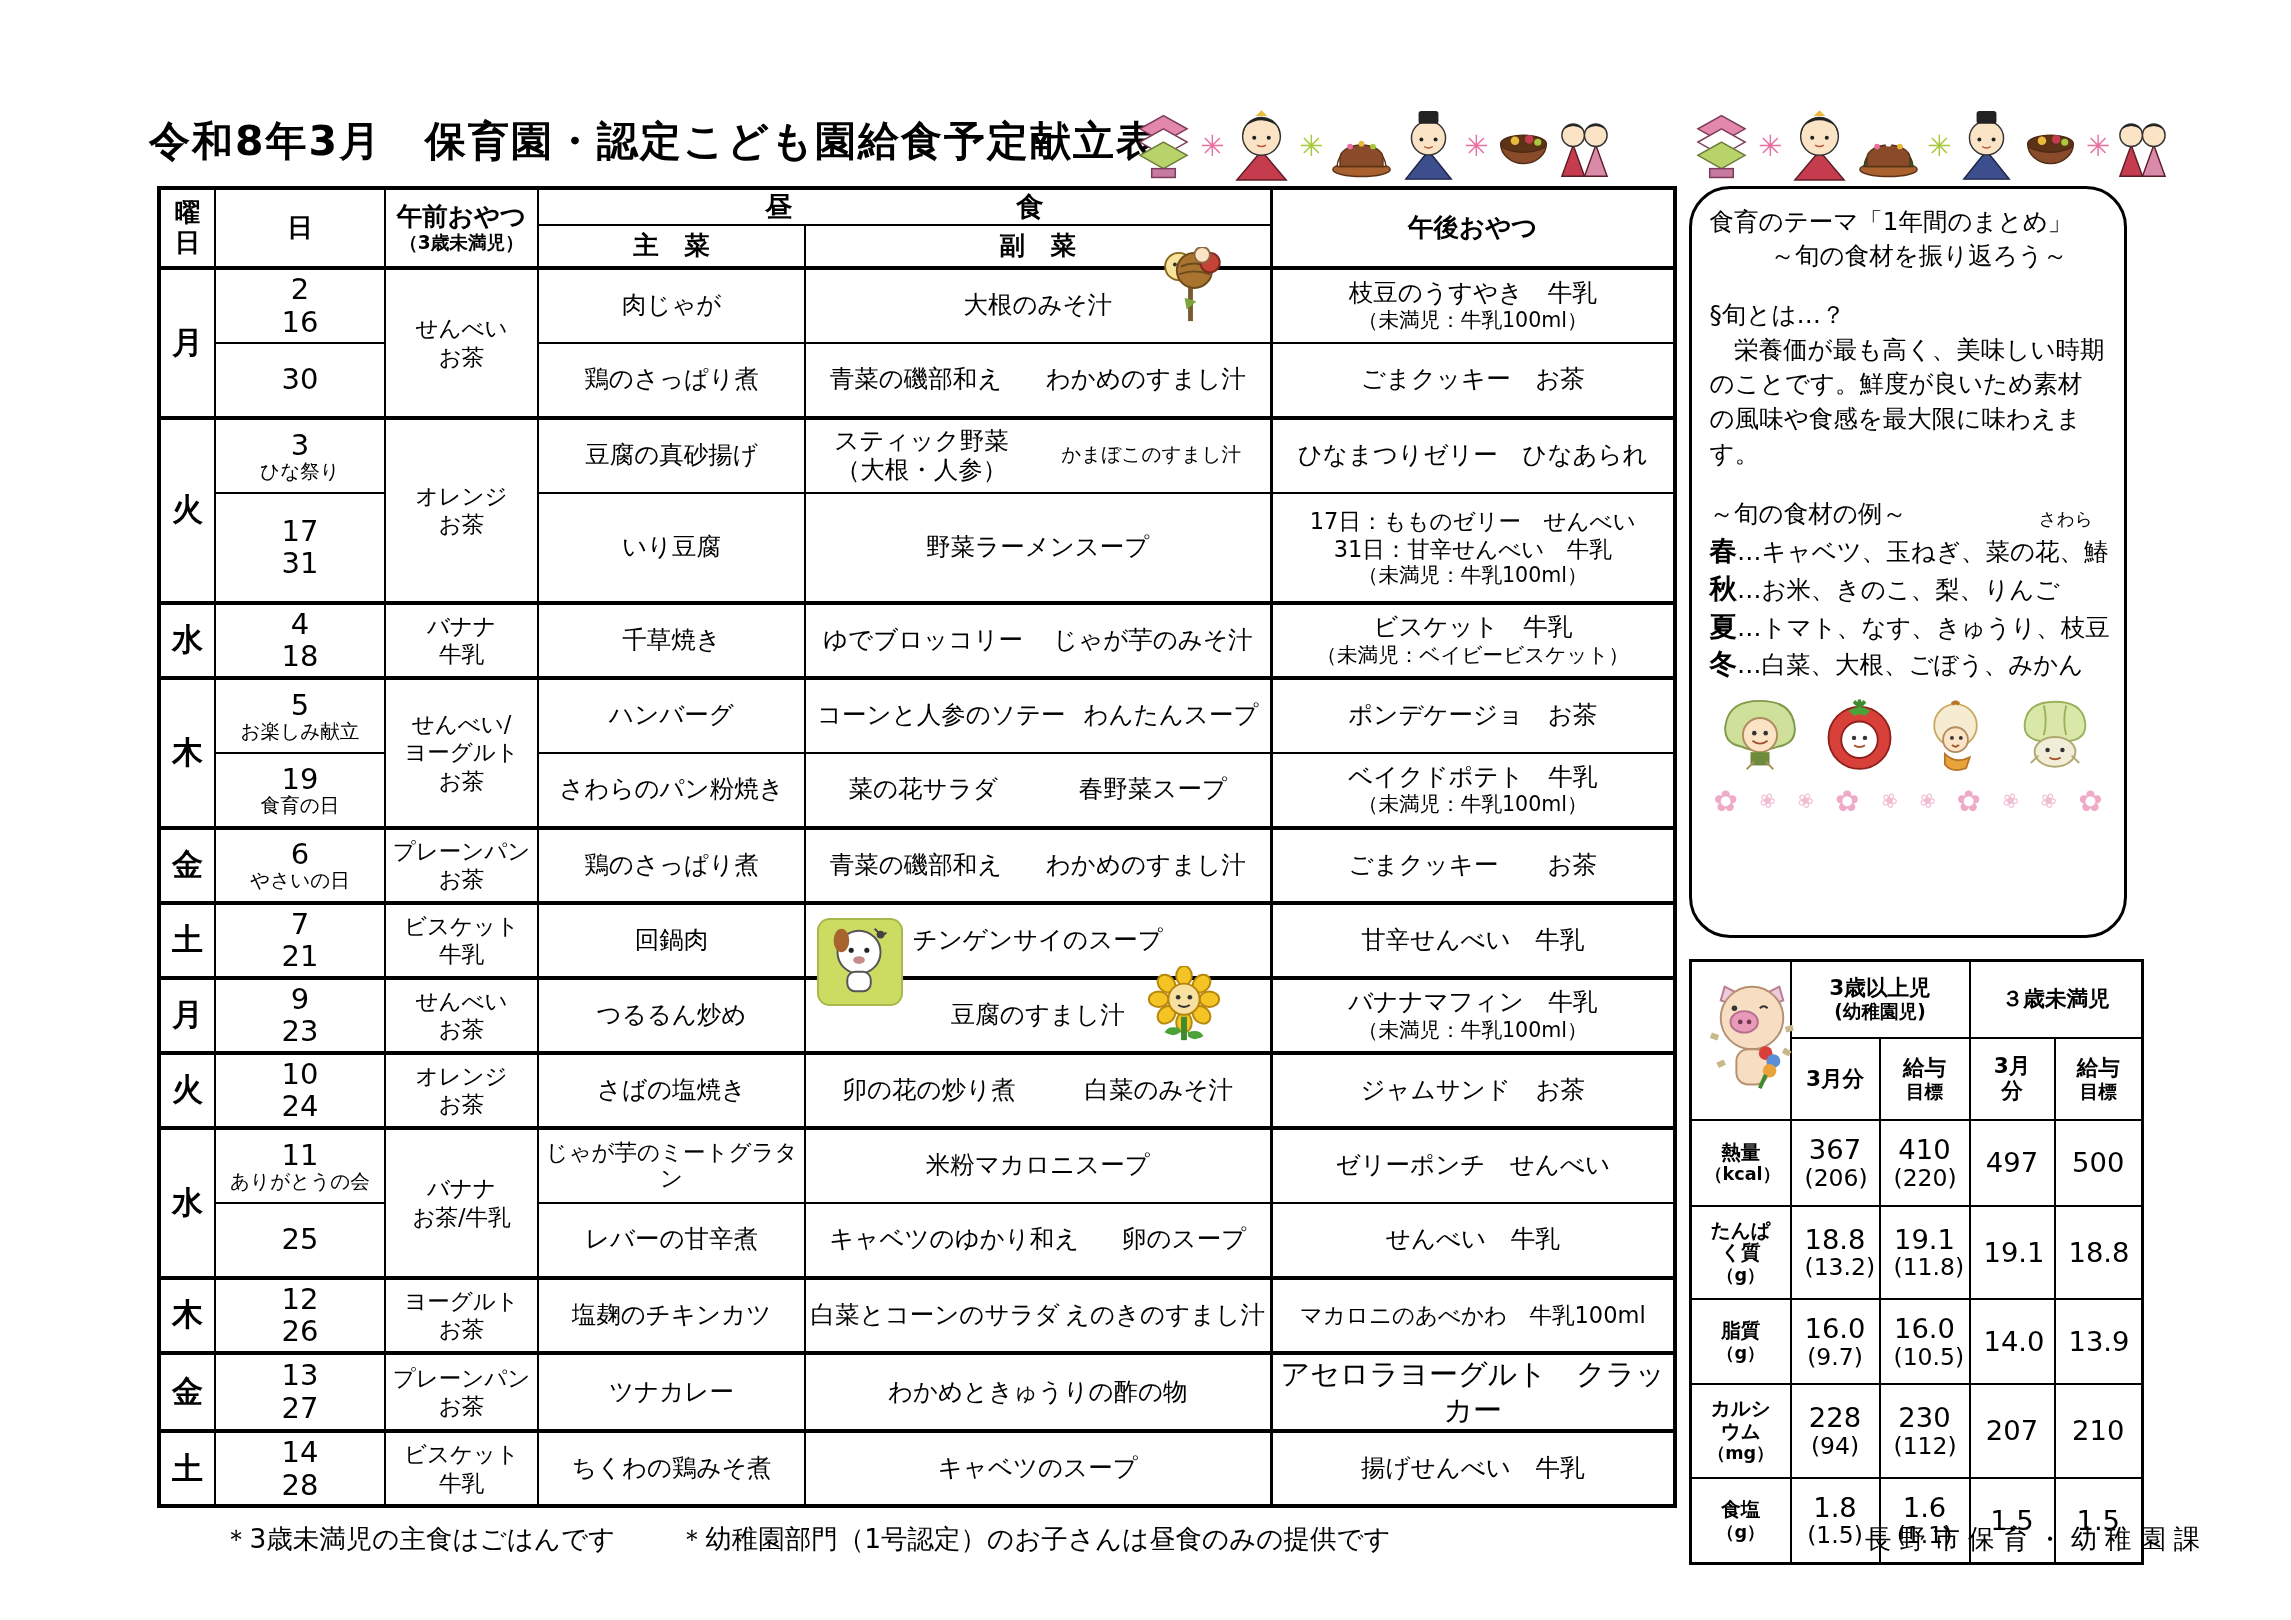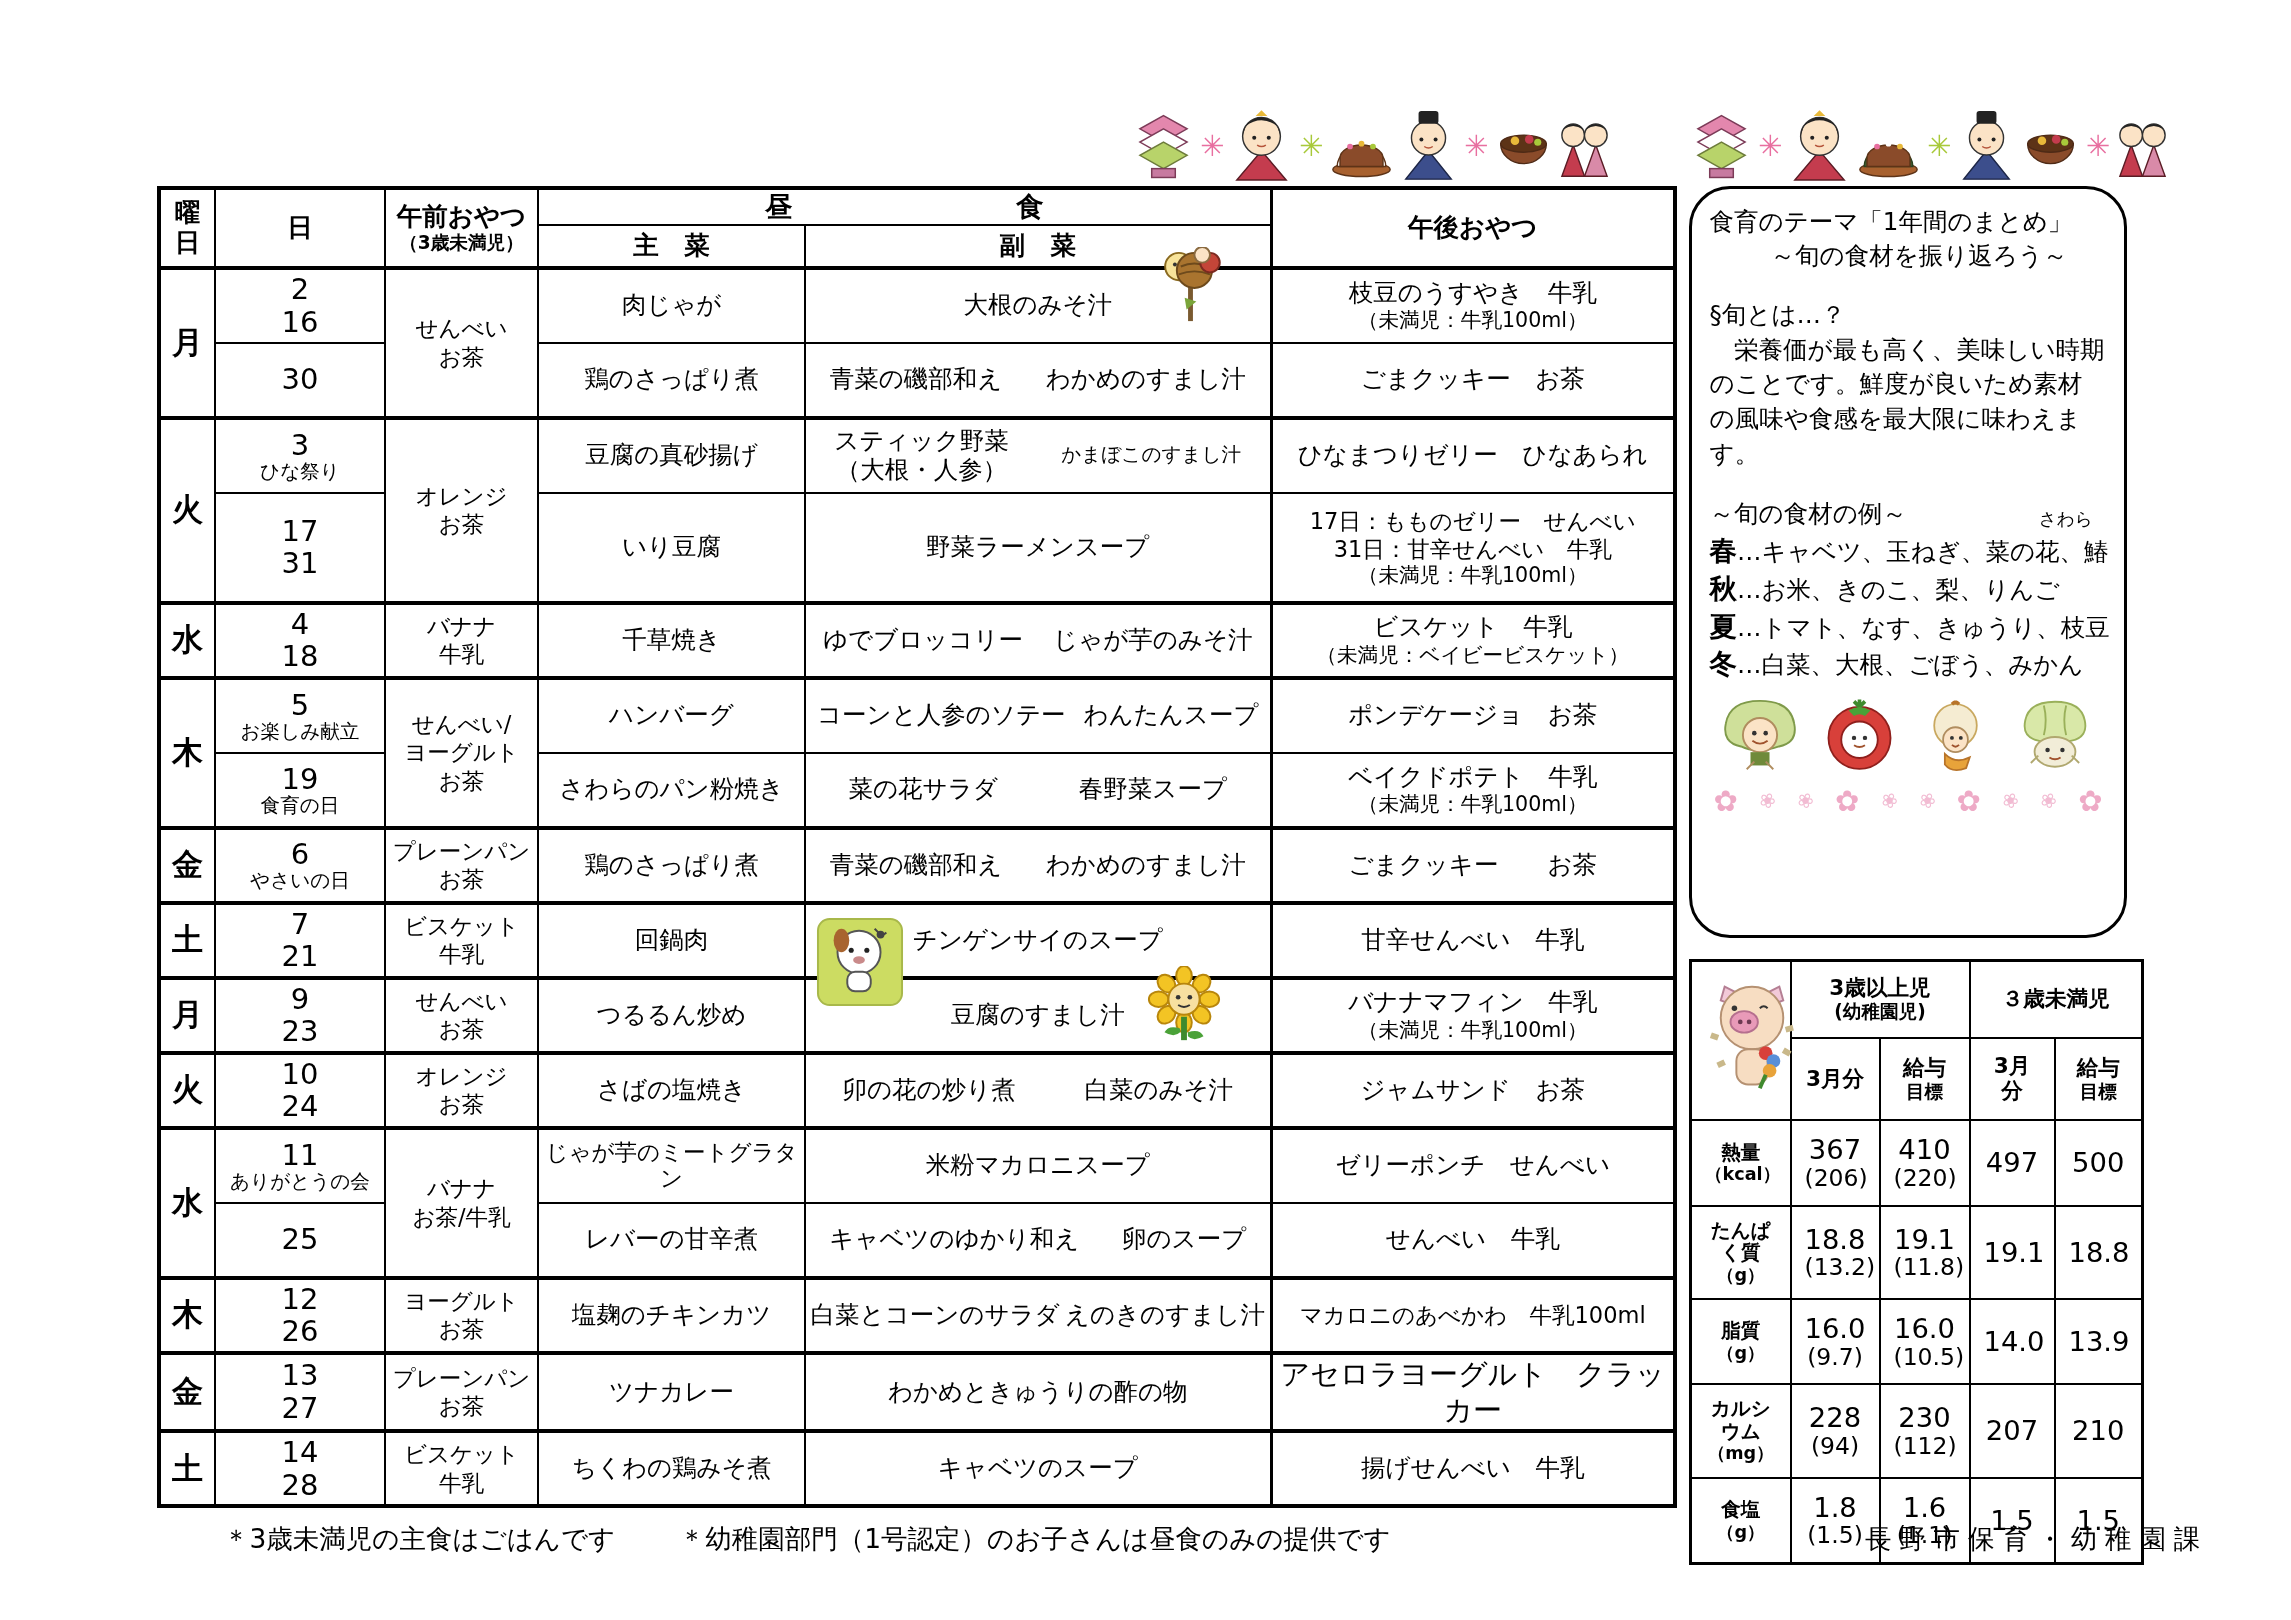--- a/index.html
+++ b/index.html
@@ -75,20 +75,21 @@
   .nut td.val .b{display:block;font-size:23.5px;line-height:1.1;}
   .pigcell{position:relative;}
 
   .credit{position:absolute;left:1865px;top:1521px;font-size:26.5px;letter-spacing:7.8px;white-space:nowrap;}
 </style>
 </head>
 <body>
 
 <div class="page">
 
+  <div class="title">令和8年3月　保育園・認定こども園給食予定献立表</div>
 
   <div class="deco" style="left:1134px;">
     <svg width="59" height="69" viewBox="0 0 40 46">
         <polygon points="20,2 36,11 20,20 4,11" fill="#e387ad" stroke="#7c3b58"></polygon>
         <polygon points="20,11 36,20 20,29 4,20" fill="#fff" stroke="#7c3b58"></polygon>
         <polygon points="20,20 36,29 20,38 4,29" fill="#b8d36a" stroke="#6d7c3b"></polygon>
         <rect x="12" y="38" width="16" height="6" fill="#c77aa0" stroke="#7c3b58"></rect>
       </svg>
     <span class="sp pink">✳</span>
     <svg width="61" height="73" viewBox="0 0 42 50">

